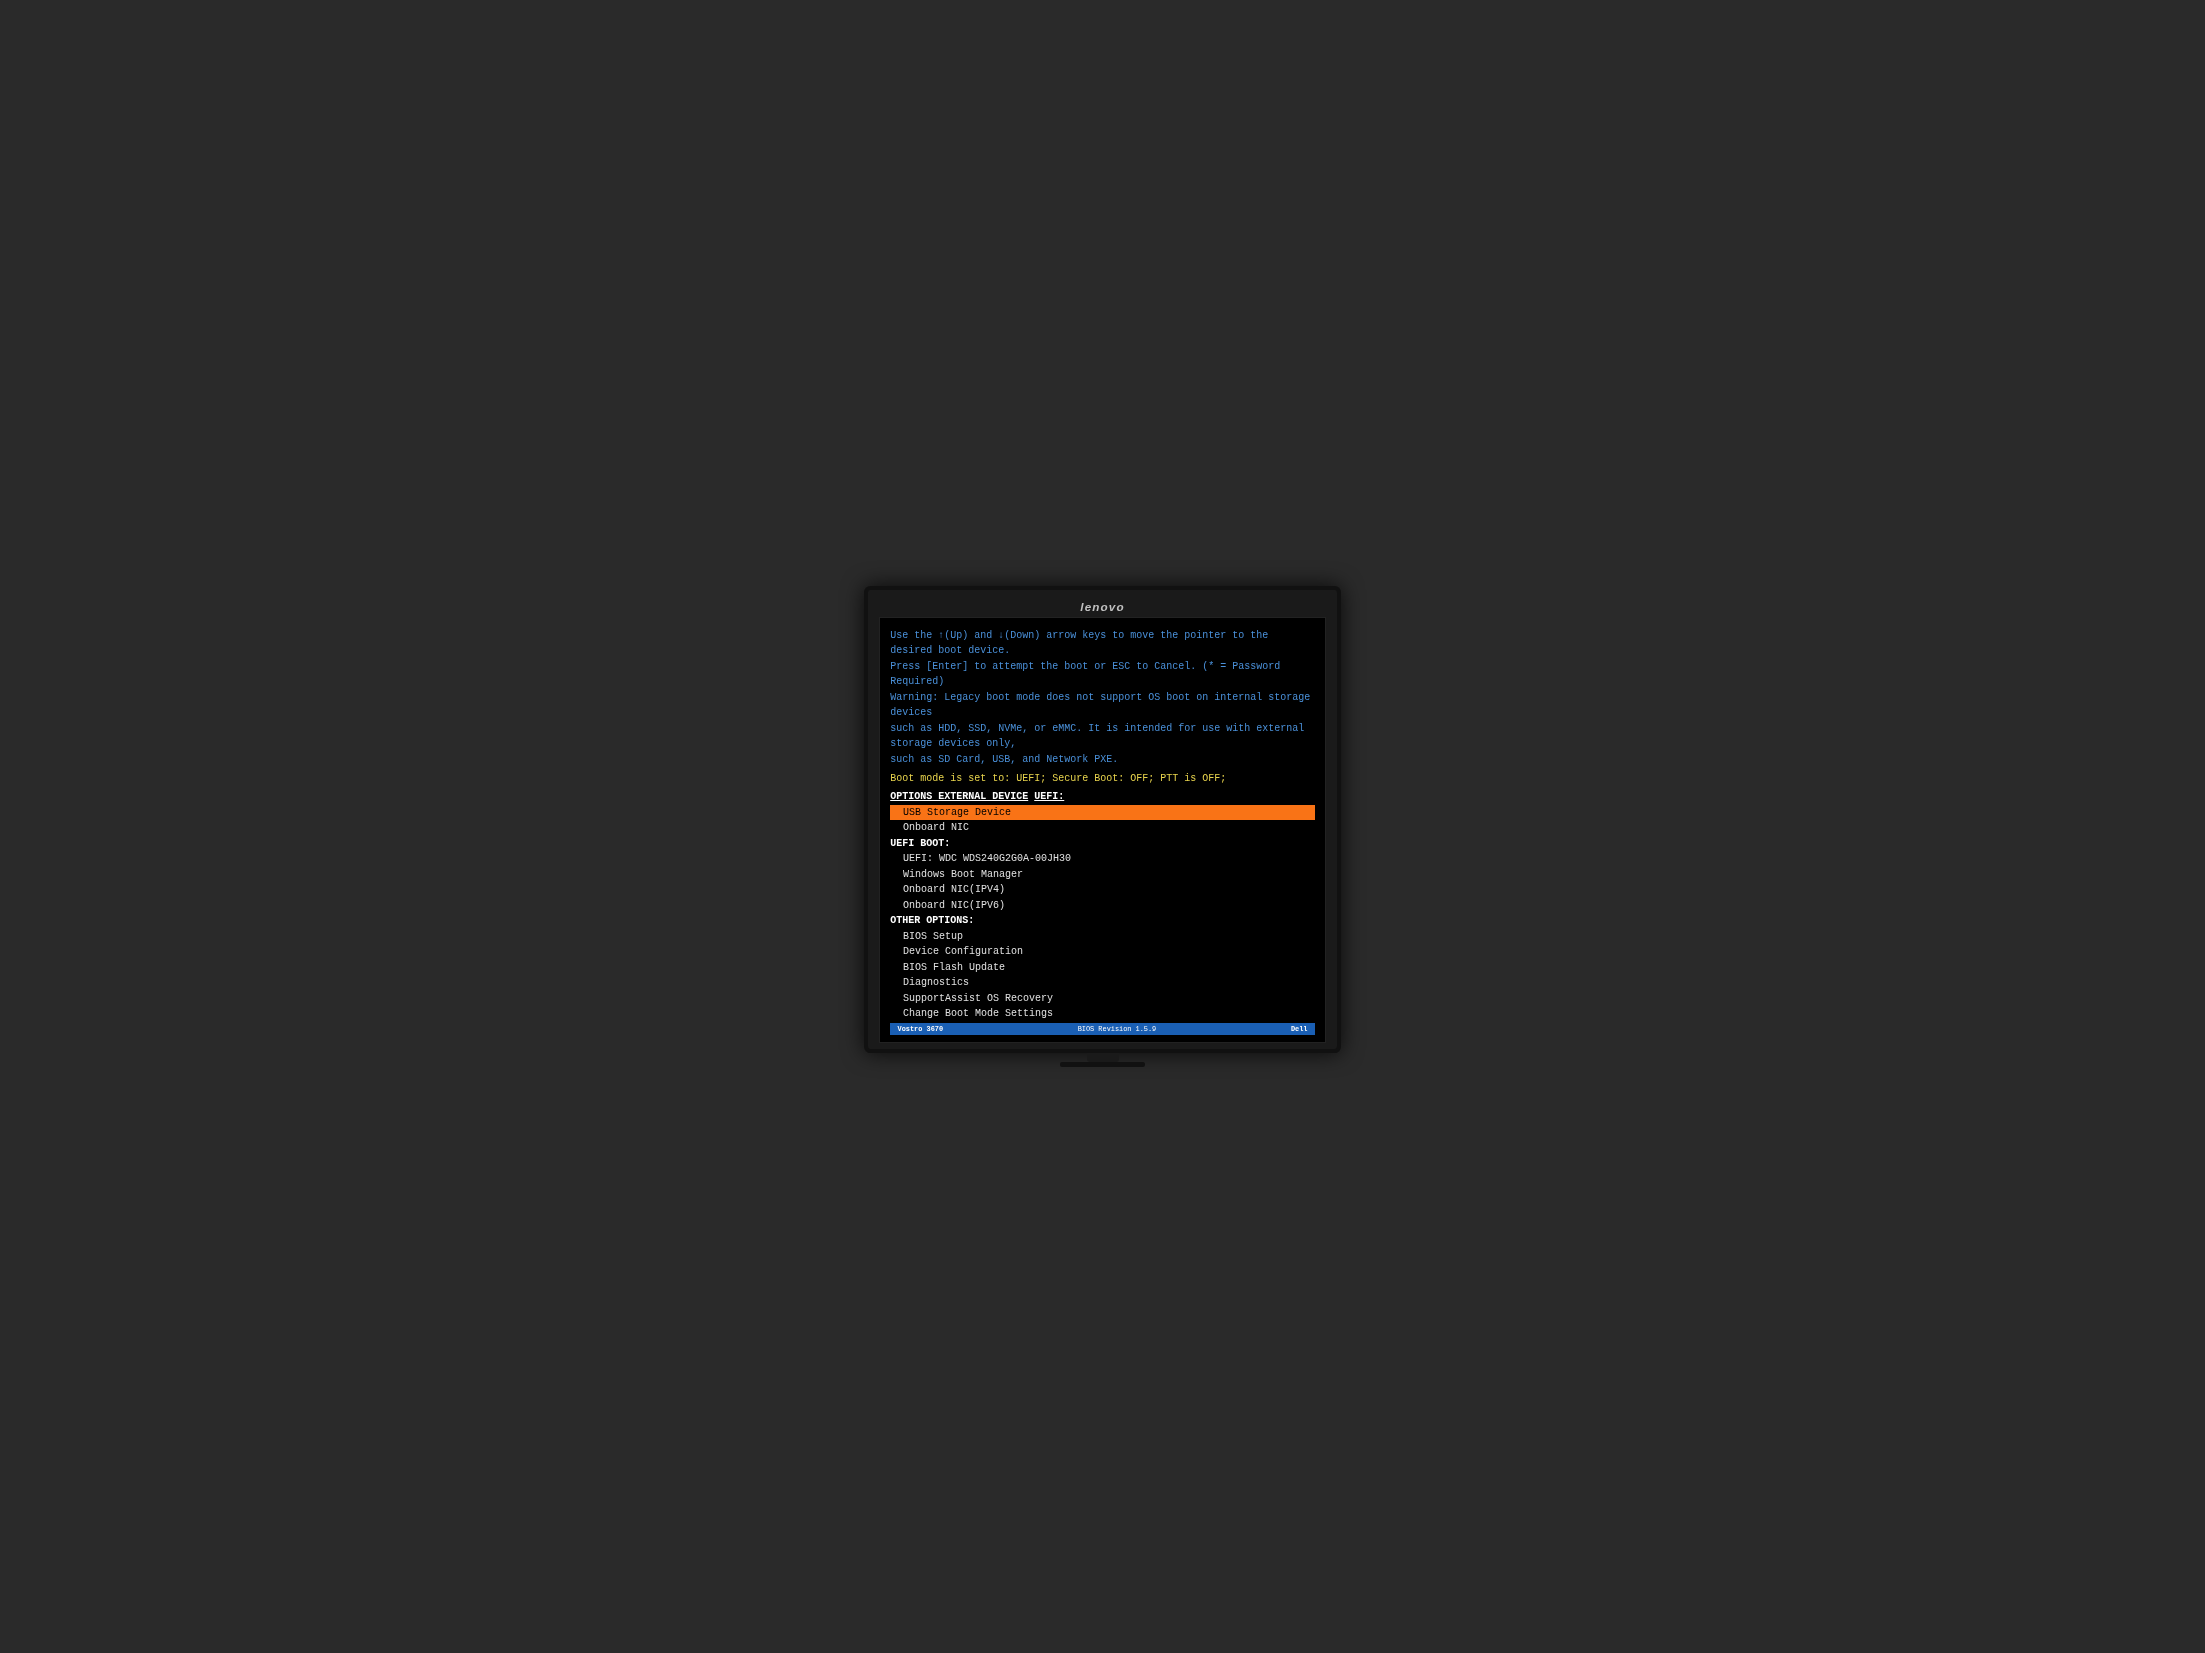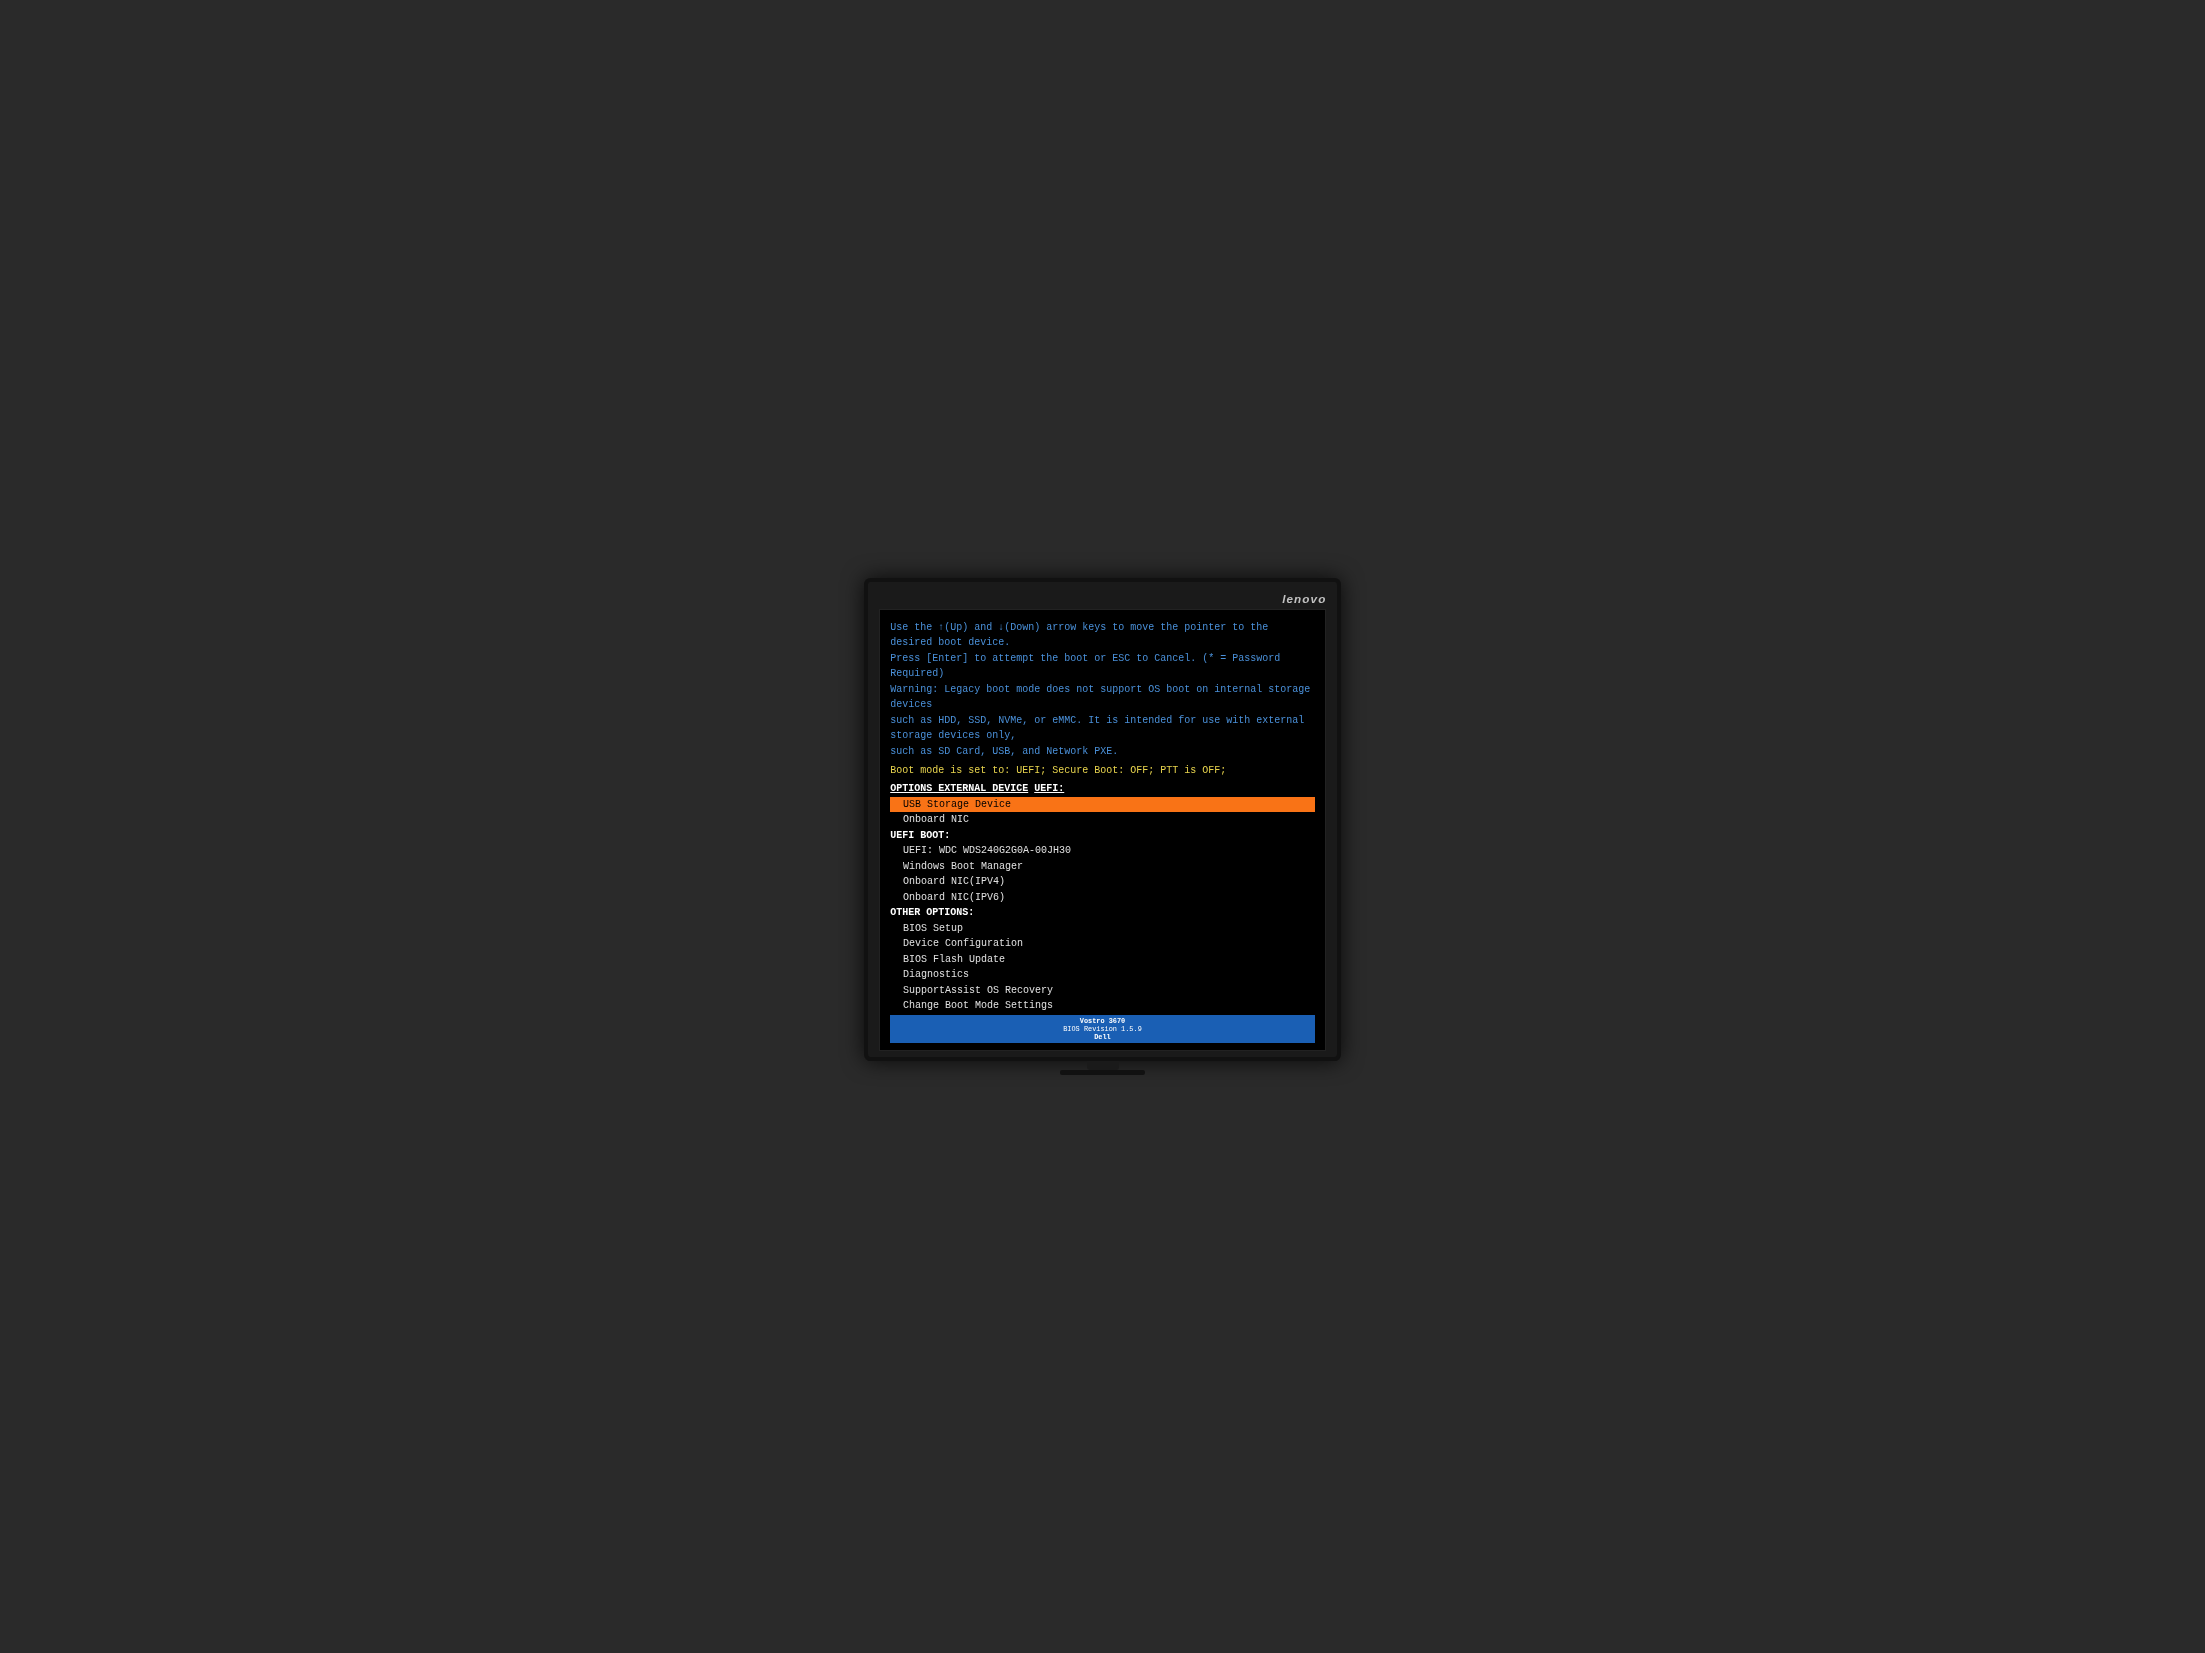--- a/index.html
+++ b/index.html
@@ -19,21 +19,21 @@
       background: #1a1a1a;
       border: 4.2px solid #111;
       border-radius: 6.4px;
       padding: 10.6px 10.6px 5.3px 10.6px;
       width: 90%;
       max-width: 477px;
       box-shadow: 0 0 21px rgba(0,0,0,0.8);
     }
 
     .monitor-brand {
-      text-align: right;
+      text-align: center;
       color: #c0c0c0;
       font-size: 11.7px;
       font-style: italic;
       font-weight: bold;
       letter-spacing: 1.1px;
       margin-bottom: 4.2px;
     }
 
     .screen {
       background: #000;
@@ -81,28 +81,26 @@
       background-color: #f97316;
       color: #000;
       padding-left: 12.7px;
       display: block;
       line-height: 1.55;
     }
 
     .status-bar {
       display: flex;
       justify-content: space-between;
-      align-items: center;
       background: #1a5fb4;
       color: #ffffff;
       font-family: 'Courier New', Courier, monospace;
       font-size: 6.9px;
       padding: 2.1px 7.4px;
       margin-top: 1.1px;
-      flex-direction: column;
     }
 
     .status-bar-left {
       font-weight: bold;
     }
 
     .status-bar-center {
       font-weight: normal;
     }
 

